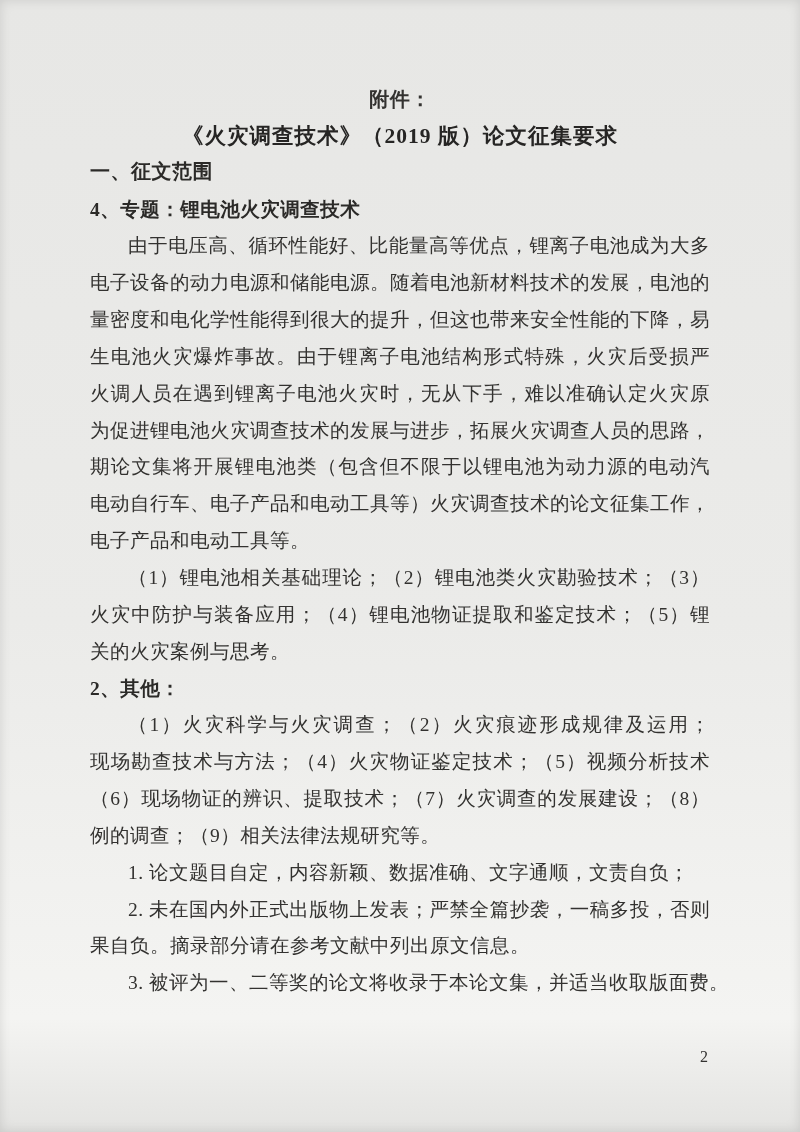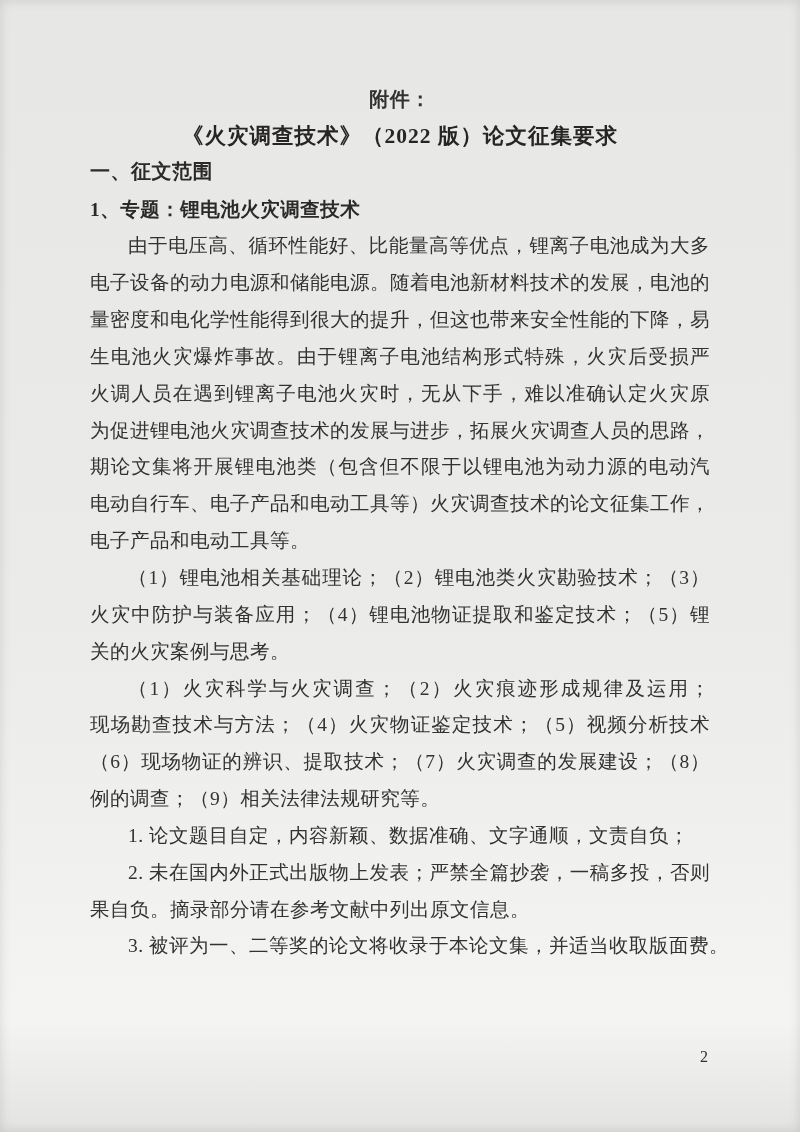--- a/index.html
+++ b/index.html
@@ -74,35 +74,36 @@
     line-height: 26px;
     color: #333230;
   }
 </style>
 </head>
 <body>
 
 <div class="page">
   <div class="content" id="doc-content">
       <div class="doc-line label">附件：</div>
-      <div class="doc-line title">《火灾调查技术》（2022 版）论文征集要求</div>
+      <div class="doc-line title">《火灾调查技术》（2019 版）论文征集要求</div>
       <div class="doc-line h1">一、征文范围</div>
-      <div class="doc-line h2">1、专题：锂电池火灾调查技术</div>
+      <div class="doc-line h2">4、专题：锂电池火灾调查技术</div>
       <div class="doc-line body indent fill">由于电压高、循环性能好、比能量高等优点，锂离子电池成为大多数</div>
       <div class="doc-line body fill">电子设备的动力电源和储能电源。随着电池新材料技术的发展，电池的能</div>
       <div class="doc-line body fill">量密度和电化学性能得到很大的提升，但这也带来安全性能的下降，易发</div>
       <div class="doc-line body fill">生电池火灾爆炸事故。由于锂离子电池结构形式特殊，火灾后受损严重，</div>
       <div class="doc-line body fill">火调人员在遇到锂离子电池火灾时，无从下手，难以准确认定火灾原因。</div>
       <div class="doc-line body fill">为促进锂电池火灾调查技术的发展与进步，拓展火灾调查人员的思路，本</div>
       <div class="doc-line body fill">期论文集将开展锂电池类（包含但不限于以锂电池为动力源的电动汽车、</div>
       <div class="doc-line body fill">电动自行车、电子产品和电动工具等）火灾调查技术的论文征集工作，此</div>
       <div class="doc-line body">电子产品和电动工具等。</div>
       <div class="doc-line body indent fill">（1）锂电池相关基础理论；（2）锂电池类火灾勘验技术；（3）锂电池</div>
       <div class="doc-line body fill">火灾中防护与装备应用；（4）锂电池物证提取和鉴定技术；（5）锂电池相</div>
       <div class="doc-line body">关的火灾案例与思考。</div>
+      <div class="doc-line h2">2、其他：</div>
       <div class="doc-line body indent fill">（1）火灾科学与火灾调查；（2）火灾痕迹形成规律及运用；（3）火灾</div>
       <div class="doc-line body fill">现场勘查技术与方法；（4）火灾物证鉴定技术；（5）视频分析技术与应用；</div>
       <div class="doc-line body fill">（6）现场物证的辨识、提取技术；（7）火灾调查的发展建设；（8）典型案</div>
       <div class="doc-line body">例的调查；（9）相关法律法规研究等。</div>
       <div class="doc-line body indent">1. 论文题目自定，内容新颖、数据准确、文字通顺，文责自负；</div>
       <div class="doc-line body indent fill">2. 未在国内外正式出版物上发表；严禁全篇抄袭，一稿多投，否则后</div>
       <div class="doc-line body">果自负。摘录部分请在参考文献中列出原文信息。</div>
       <div class="doc-line body indent">3. 被评为一、二等奖的论文将收录于本论文集，并适当收取版面费。</div>
     </div>
   <div class="page-number">2</div>

